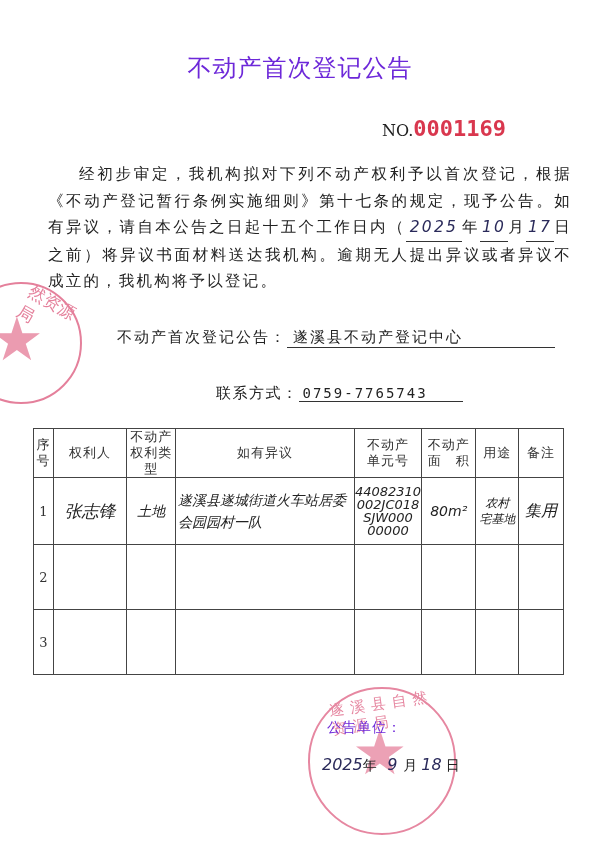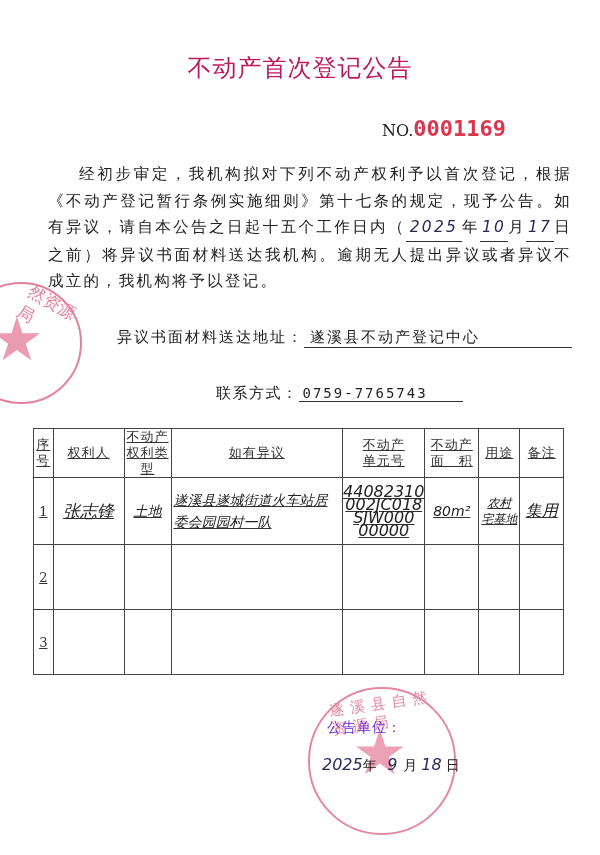--- a/index.html
+++ b/index.html
@@ -2,21 +2,21 @@
 <html><head>
 <meta charset="utf-8">
 <style>
   html, body { margin: 0; padding: 0; }
   body {
     width: 600px; height: 855px; background: #ffffff; position: relative; overflow: hidden;
     font-family: "DejaVu Serif", "Liberation Serif", serif; color: #1a1a1a;
   }
   .title {
     position: absolute; top: 52px; left: 0; width: 600px; text-align: center;
-    font-family: "DejaVu Sans", sans-serif; font-size: 24px; letter-spacing: 1px; color: #be185d;
+    font-family: "DejaVu Sans", sans-serif; font-size: 24px; letter-spacing: 1px; color: #6d28d9;
   }
   .serial {
     position: absolute; top: 116px; left: 382px; font-size: 16px; color: #222;
     font-family: "DejaVu Serif", serif;
   }
   .serial .num { color: #d9374e; font-family: "DejaVu Sans Mono", monospace; font-weight: bold; font-size: 22px; }
   .body-text {
     position: absolute; top: 153px; left: 40px; width: 540px;
     font-size: 15.5px; line-height: 26.5px; letter-spacing: 2.2px; color: #222;
   }
@@ -26,28 +26,28 @@
   .addr-row {
     position: absolute; top: 328px; left: 117px; font-size: 15px; letter-spacing: 2px; color: #222;
   }
   .addr-row .val { display: inline-block; width: 262px; border-bottom: 1.5px solid #333; padding-left: 6px; }
   .contact-row {
     position: absolute; top: 384px; left: 216px; font-size: 15px; letter-spacing: 1.5px; color: #222;
   }
   .contact-row .val { display: inline-block; width: 160px; border-bottom: 1.5px solid #333; padding-left: 4px; font-family: "DejaVu Sans Mono", monospace; font-size: 14px; letter-spacing: 2px; }
   table.reg {
     position: absolute; top: 428px; left: 33px; width: 531px; border-collapse: collapse;
-    font-size: 13px; color: #333; text-decoration: underline;
+    font-size: 13px; color: #333;
   }
   table.reg th, table.reg td { border: 1px solid #444; text-align: center; vertical-align: middle; padding: 0; }
   table.reg th { font-weight: normal; height: 42px; line-height: 16px; letter-spacing: 1px; }
   table.reg td { height: 64px; }
   table.reg tr.r1 td { height: 66px; }
   .h-cell { font-family: "DejaVu Sans", sans-serif; font-style: italic; color: #222; font-size: 14px; line-height: 22px; }
-  .h-small { font-size: 16px; line-height: 13px; }
+  .h-small { font-size: 13px; line-height: 13px; }
   .seal-left {
     position: absolute; left: -40px; top: 282px; width: 118px; height: 118px;
     border: 2px solid #e06a8a; border-radius: 50%; opacity: 0.85;
   }
   .seal-right {
     position: absolute; left: 308px; top: 687px; width: 144px; height: 144px;
     border: 2px solid #e06a8a; border-radius: 50%; opacity: 0.8;
   }
   .star { position: absolute; color: #e88aa3; font-size: 60px; line-height: 60px; }
   .seal-left .star { left: 28px; top: 25px; }
@@ -71,21 +71,21 @@
     <span>经初步审定，我机构拟对下列不动产权利予以首次登记，根据《不动产登记暂行条例实施细则》第十七条的规定，现予公告。如有异议，请自本公告之日起十五个工作日内（</span><span class="fill hand" style="width:56px">2025</span><span>年</span><span class="fill hand" style="width:28px">10</span><span>月</span><span class="fill hand" style="width:28px">17</span><span>日之前）将异议书面材料送达我机构。逾期无人提出异议或者异议不成立的，我机构将予以登记。</span>
   </p>
 </div>
 
 <div class="seal-left">
   <span class="star">★</span>
   <span class="seal-text" style="left:58px;top:8px;transform:rotate(30deg)">然资源局</span>
 </div>
 
 <div class="addr-row">
-  <span>异议书面材料送达地址：</span><span class="val">遂溪县不动产登记中心</span>
+  <span>不动产首次登记公告：</span><span class="val">遂溪县不动产登记中心</span>
 </div>
 
 <div class="contact-row">
   <span>联系方式：</span><span class="val">0759-7765743</span>
 </div>
 
 <table class="reg">
   <colgroup>
     <col style="width:20px">
       <col style="width:76px">

